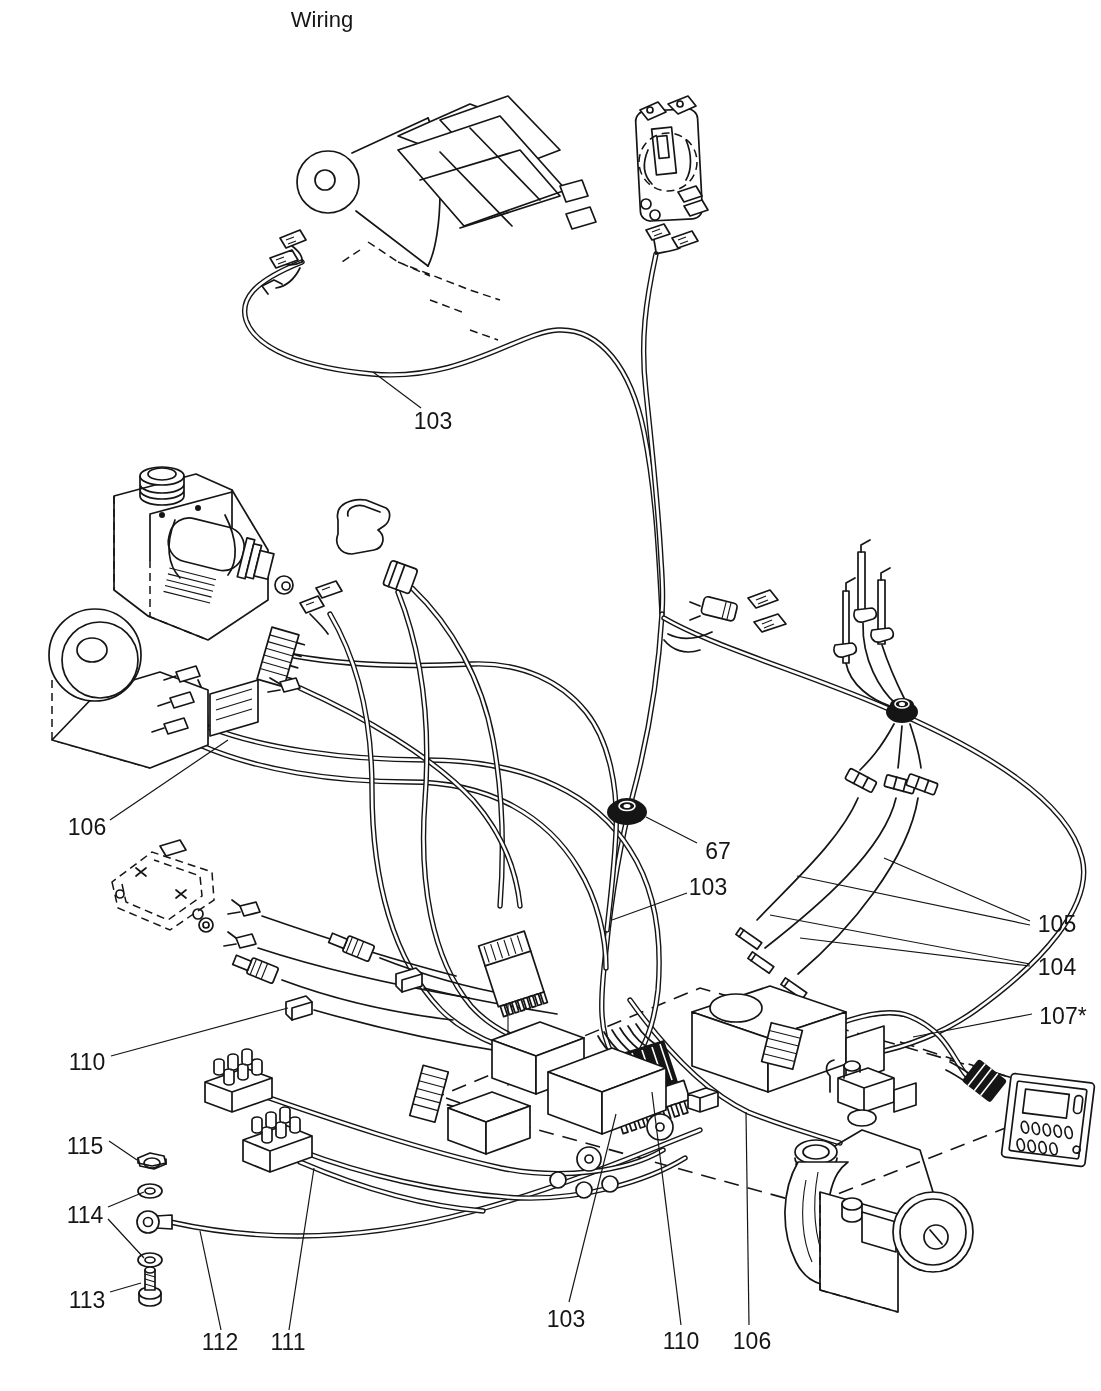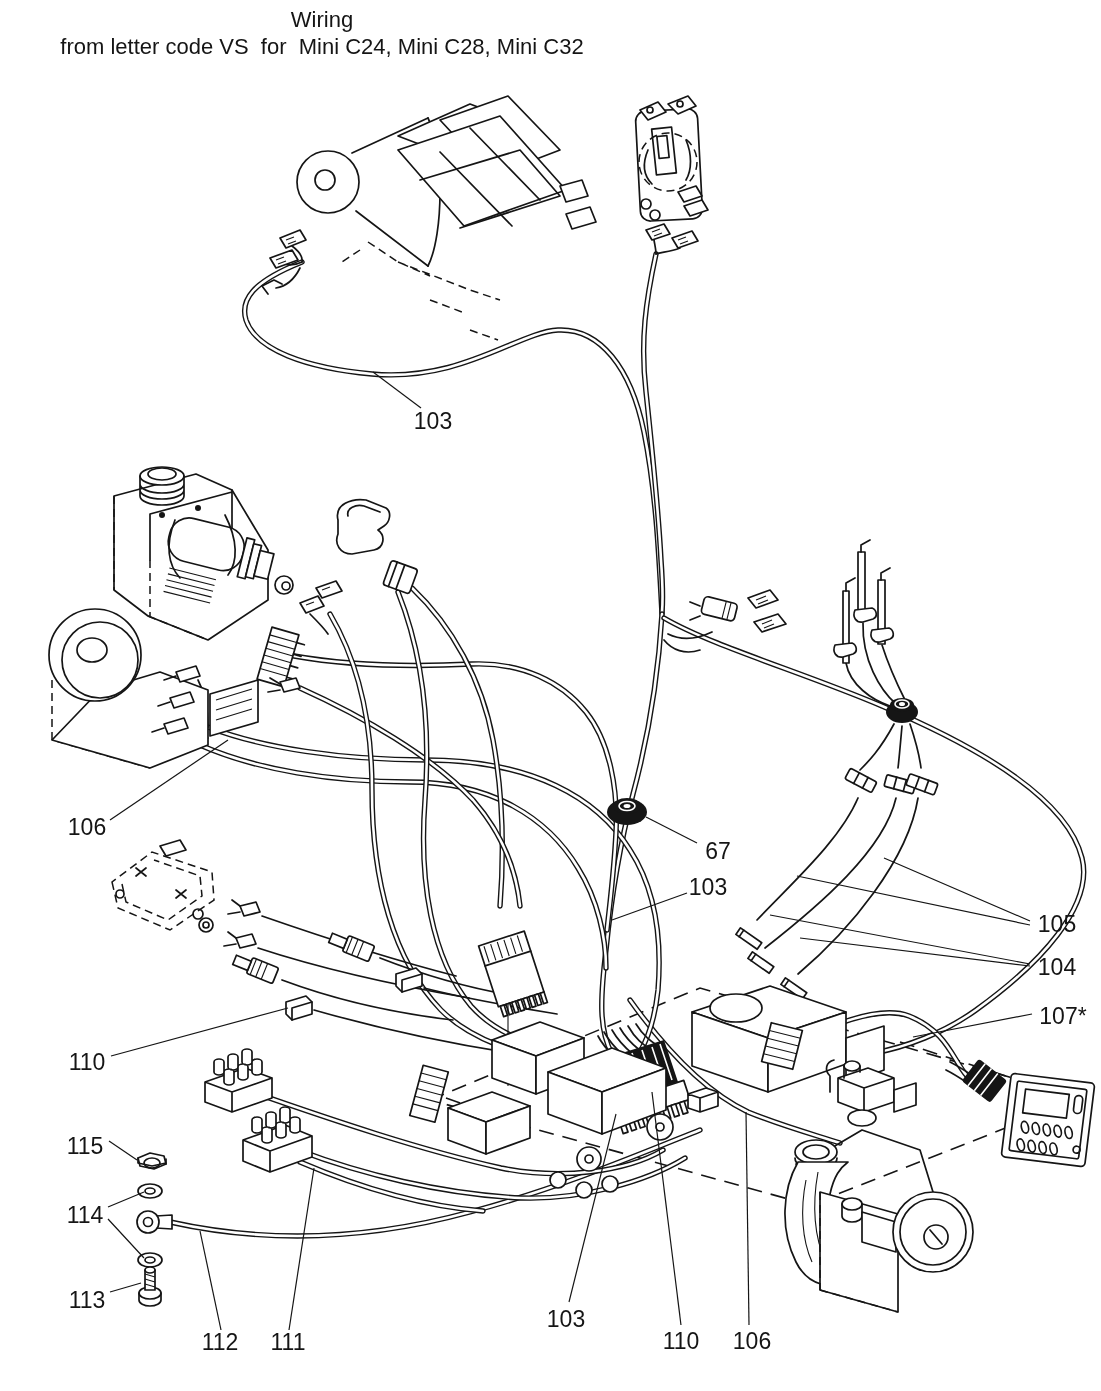--- a/index.html
+++ b/index.html
@@ -23,21 +23,20 @@
   .plabel{font-family:"Liberation Sans",sans-serif;font-size:23px;fill:#151515;text-anchor:middle;}
   .leader{stroke:#151515;stroke-width:1.2;fill:none;}
 </style>
 </head>
 <body>
 
 <div id="page">
 
   <div id="title-block">
     <div>Wiring</div>
-    <div>from letter code VS  for  Mini C24, Mini C28, Mini C32</div>
   </div>
 
   <svg width="1101" height="1391" viewBox="0 0 1101 1391">
 
     <g>
       <path class="dash" d="M430,1100 L700,988 L1082,1098 L810,1205 Z"></path>
       <path class="dash" d="M446,1098 L520,1124"></path>
       <path class="dash" d="M900,1042 L1006,1076"></path>
     </g>
 

